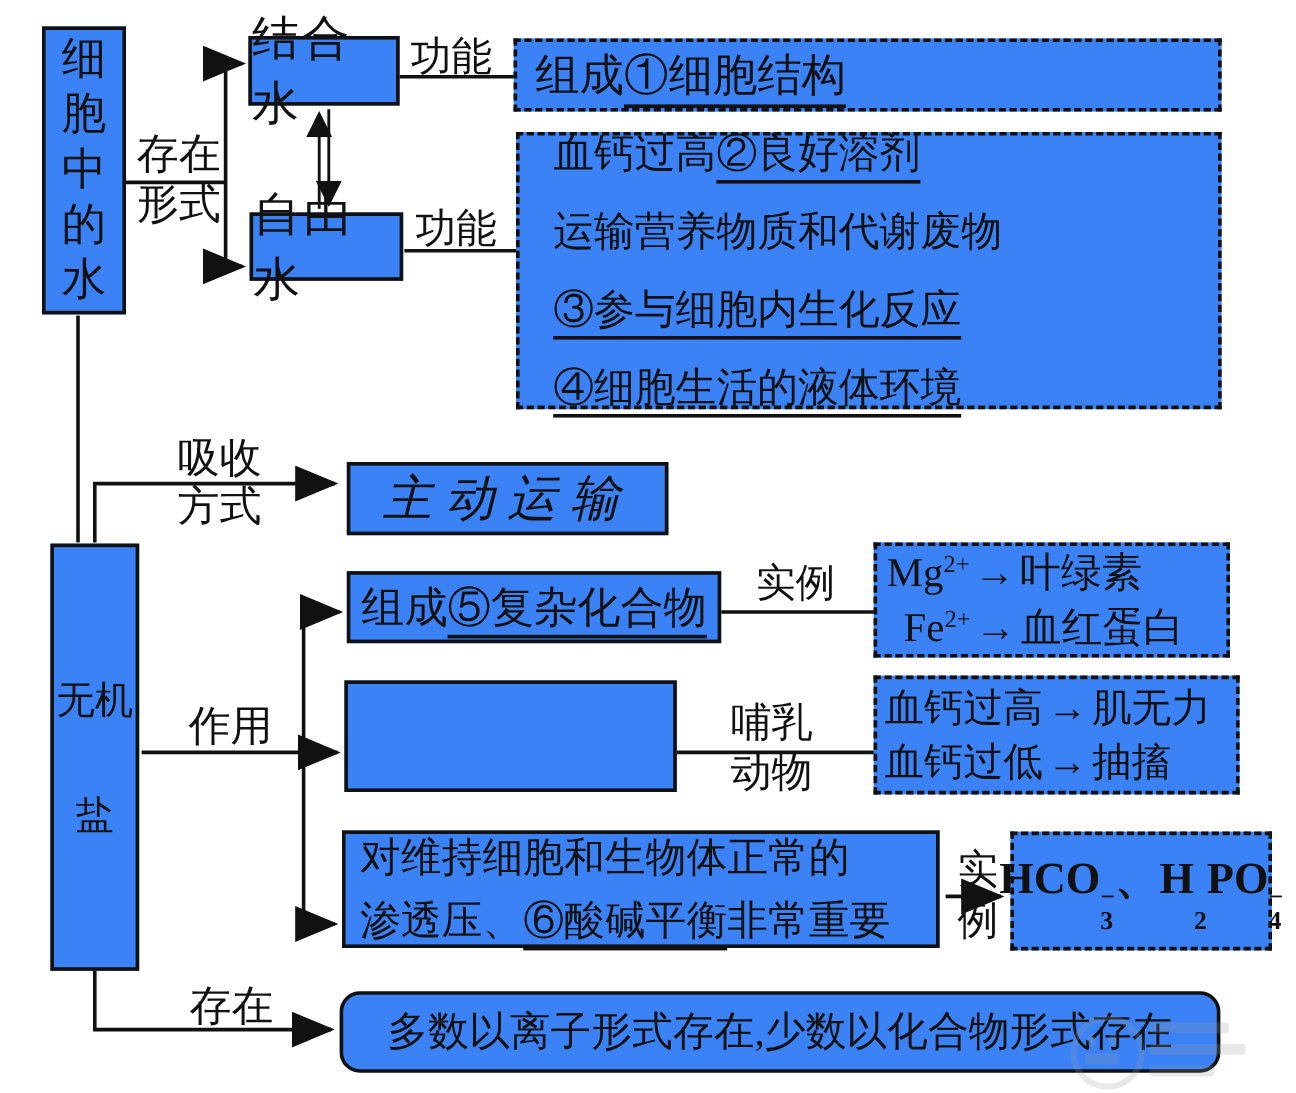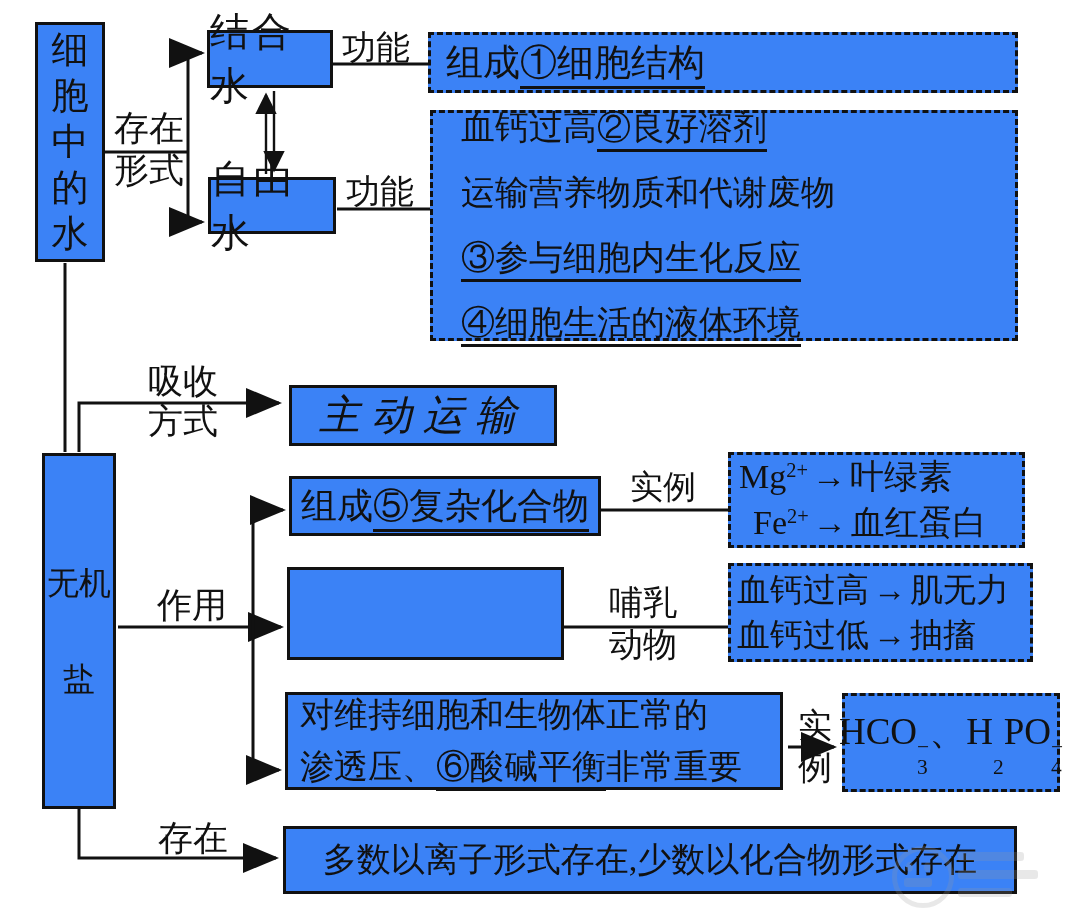--- a/index.html
+++ b/index.html
@@ -175,40 +175,40 @@
   <div class="nowrap">
     <span>渗透压、</span><span class="u">⑥酸碱平衡</span><span>非常重要</span>
   </div>
 </div>
 
 <div class="lbl" style="left:795px;top:705px;width:40px;font-size:34px;line-height:42px;">
   <span>实</span><br>
   <span>例</span>
 </div>
 
-<div class="box dashed" style="left:842px;top:693px;width:218px;height:99px;font-size:37px;">
+<div class="box dashed" style="left:842px;top:693px;width:218px;height:99px;font-size:37px;font-weight:bold;">
   <span class="nowrap">
     <span>HCO</span><span class="ss">
         <span>−</span>
         <span>3</span>
       </span><span>、</span><span>H</span><span class="ss">
         <span style="visibility:hidden;">.</span>
         <span>2</span>
       </span><span>PO</span><span class="ss">
         <span>−</span>
         <span>4</span>
       </span>
   </span>
 </div>
 
 <div class="lbl" style="left:158px;top:818px;font-size:35px;">
   <span>存在</span>
 </div>
 
-<div class="box" style="left:283px;top:826px;width:734px;height:68px;font-size:34px;">
+<div class="box" style="left:283px;top:826px;width:734px;height:68px;font-size:34px;border-radius:17px;">
   <span class="nowrap">多数以离子形式存在,少数以化合物形式存在</span>
 </div>
 
 <div class="watermark" style="left:880px;top:838px;width:170px;height:70px;">
   <div class="wm-circle" style="left:12px;top:8px;"></div>
   <div class="wm-eye" style="left:26px;top:24px;"></div>
   <div class="wm-eye" style="left:44px;top:24px;"></div>
   <div class="wm-bar" style="left:24px;top:40px;width:28px;"></div>
   <div class="wm-bar" style="left:78px;top:14px;width:66px;"></div>
   <div class="wm-bar" style="left:78px;top:32px;width:80px;"></div>

